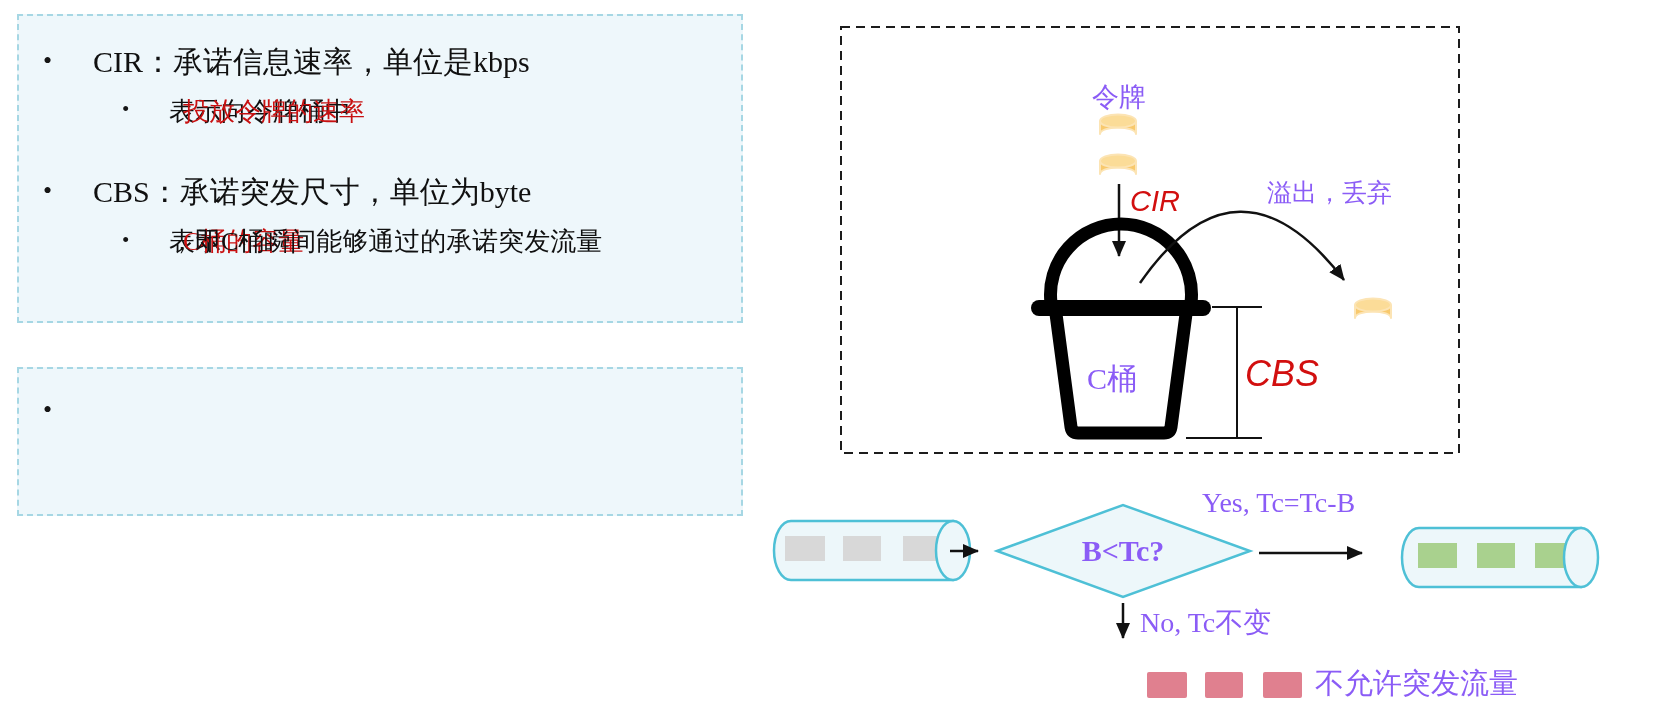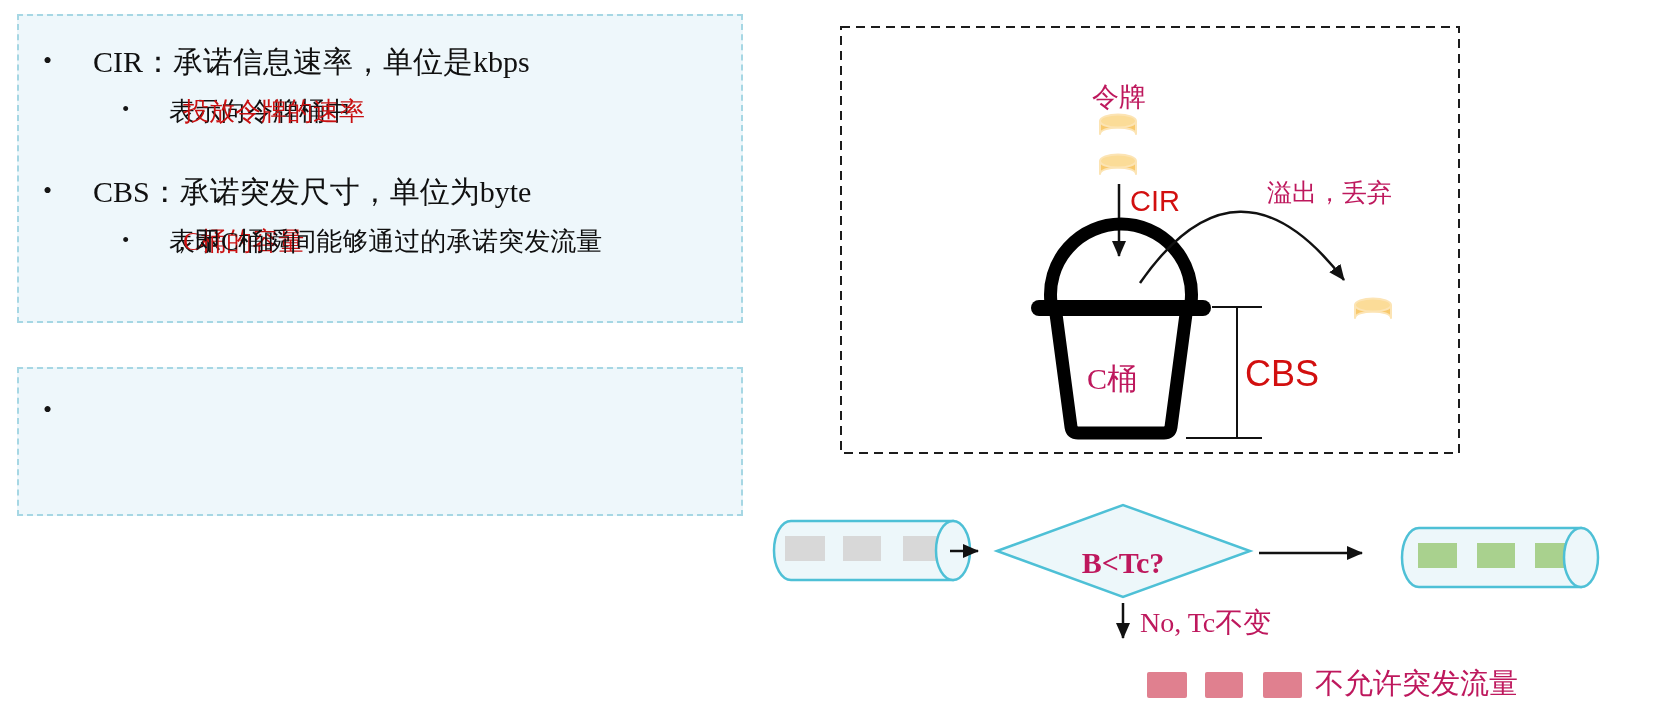--- a/index.html
+++ b/index.html
@@ -18,25 +18,25 @@
   .overlay{position:absolute;left:0;top:0;z-index:2;pointer-events:none;}
   .dash-black{fill:none;stroke:#1c1c1c;stroke-width:2;stroke-dasharray:9 6;}
   .ink-line{stroke:#111;stroke-width:2.5;fill:none;}
   .thin-line{stroke:#111;stroke-width:2;fill:none;}
   .bucket-stroke{stroke:#000;stroke-width:13;fill:none;stroke-linecap:round;stroke-linejoin:round;}
   .pipe{fill:var(--shape-fill);stroke:var(--teal);stroke-width:2.5;}
   .token-body{fill:var(--token-fill);stroke:var(--token-edge);stroke-width:2;stroke-linejoin:round;}
   .token-top{fill:var(--token-top);stroke:var(--token-edge);stroke-width:2;}
   
   .labels{position:absolute;left:0;top:0;width:100%;height:100%;z-index:3;pointer-events:none;}
-  .dlabel{position:absolute;white-space:nowrap;line-height:1.12;color:#be185d;}
+  .dlabel{position:absolute;white-space:nowrap;line-height:1.12;color:#8b5cf6;}
   .sans{font-family:"Liberation Sans","DejaVu Sans",sans-serif;}
-  .dred{color:var(--diagram-red);}
+  .dred{color:var(--diagram-red);font-style:italic;}
   .bold{font-weight:700;}
-  .center{transform:translate(-50%,-50%);margin-top:12px;}
+  .center{transform:translate(-50%,-50%);}
 </style>
 </head>
 <body>
 
 <div class="stage">
 
   <div class="note-box" style="left:17px;top:14px;width:726px;height:309px;">
     <span class="bul" style="left:24px;top:30px;font-size:26px;">•</span>
     <div class="l1" style="left:74px;top:28px;">CIR：承诺信息速率，单位是kbps</div>
     <span class="bul" style="left:103px;top:81px;font-size:21px;">•</span>
@@ -120,17 +120,18 @@
   </svg>
 
   <div class="labels">
     <div class="dlabel" style="left:1092px;top:82px;font-size:27px;">令牌</div>
     <div class="dlabel sans dred" style="left:1130px;top:185px;font-size:29px;">CIR</div>
     <div class="dlabel" style="left:1267px;top:179px;font-size:25px;">溢出，丢弃</div>
     <div class="dlabel" style="left:1087px;top:362px;font-size:30px;text-align:center;">C桶</div>
     <div class="dlabel sans dred" style="left:1245px;top:354px;font-size:36px;">CBS</div>
 
     <div class="dlabel bold center" style="left:1123px;top:551px;font-size:30px;">B&lt;Tc?</div>
+    <div class="dlabel" style="left:1202px;top:487px;font-size:28px;">Yes, Tc=Tc-B</div>
     <div class="dlabel" style="left:1140px;top:607px;font-size:28px;">No, Tc不变</div>
     <div class="dlabel" style="left:1315px;top:667px;font-size:29px;">不允许突发流量</div>
   </div>
 
 </div>
 
 </body></html>

